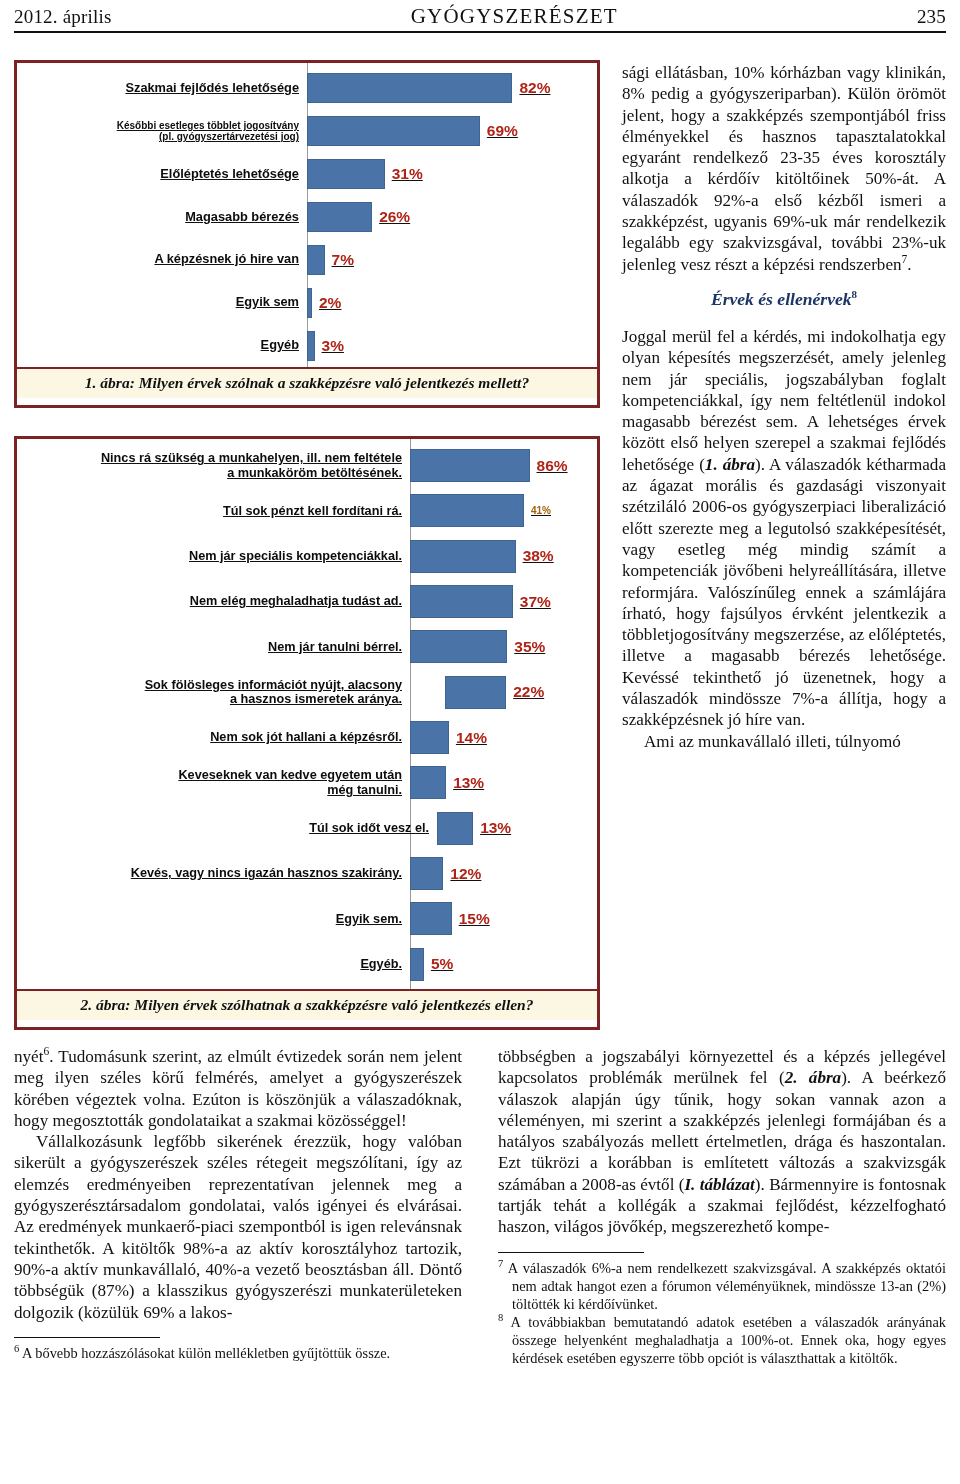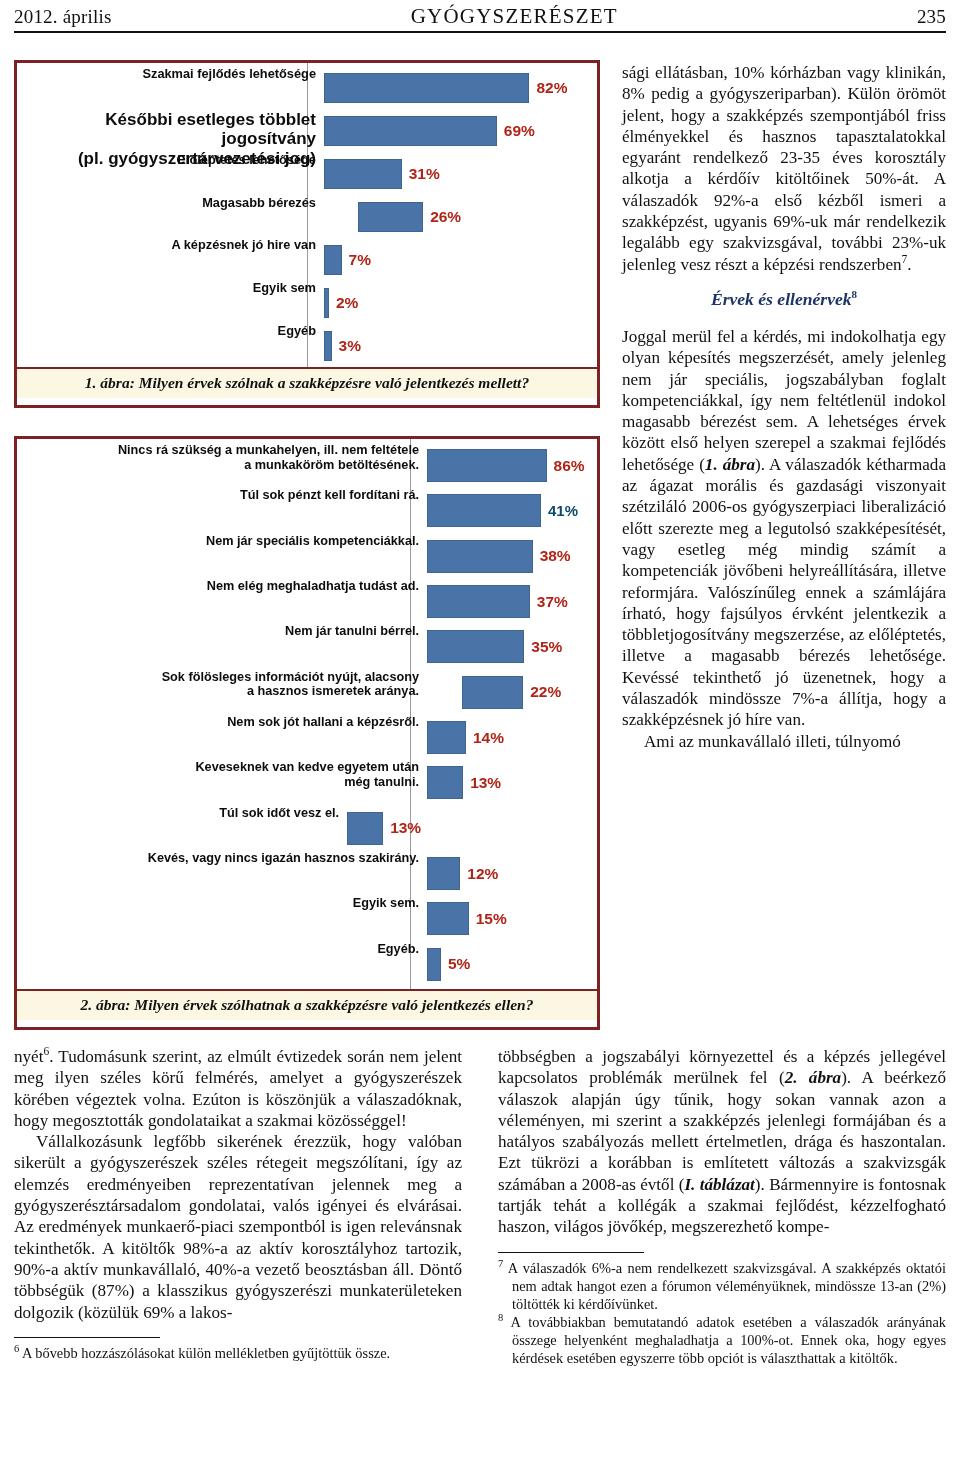--- a/index.html
+++ b/index.html
@@ -54,22 +54,22 @@
     color: #111;
     font-family: "Liberation Serif", serif;
   }
 
   
   .axis-line {
     position: absolute; top: 0; bottom: 0; width: 1px; background: #9a9a9a;
   }
 
   .brow {
-    position: absolute; left: 17px; right: 0;
-    display: flex; align-items: flex-start;
+    position: absolute; left: 0; right: 0;
+    display: flex; align-items: center; text-decoration: underline;
   }
   .blabel {
     font-family: "Liberation Sans", sans-serif;
     font-weight: bold;
     font-size: 12.6px;
     line-height: 1.15;
     text-align: right;
     color: #0c0c0c;
     padding-right: 8px;
     white-space: pre-line;
@@ -142,35 +142,35 @@
     <div class="fig-plot" id="fig1-plot" style="height:306px;">
         <div class="axis-line" style="left: 290px;"></div>
         <div class="brow" style="top: 4px; height: 42.8571px;">
           <div class="blabel" style="width: 290px; font-size: 12.8px;">Szakmai fejlődés lehetősége</div>
           <div class="bwrap">
             <div class="bar" style="width: 205.432px; height: 30px; background: rgb(74, 116, 168);"></div>
             <span class="bval" style="color: rgb(176, 36, 24); font-size: 15.5px;">82%</span>
           </div>
         </div>
         <div class="brow" style="top: 46.8571px; height: 42.8571px;">
-          <div class="blabel" style="width: 290px; font-size: 17px;">Későbbi esetleges többlet jogosítvány
+          <div class="blabel" style="width: 290px; font-size: 10px;">Későbbi esetleges többlet jogosítvány
 (pl. gyógyszertárvezetési jog)</div>
           <div class="bwrap">
             <div class="bar" style="width: 172.863px; height: 30px; background: rgb(74, 116, 168);"></div>
             <span class="bval" style="color: rgb(176, 36, 24); font-size: 15.5px;">69%</span>
           </div>
         </div>
         <div class="brow" style="top: 89.7143px; height: 42.8571px;">
           <div class="blabel" style="width: 290px; font-size: 12.8px;">Előléptetés lehetősége</div>
           <div class="bwrap">
             <div class="bar" style="width: 77.6632px; height: 30px; background: rgb(74, 116, 168);"></div>
             <span class="bval" style="color: rgb(176, 36, 24); font-size: 15.5px;">31%</span>
           </div>
         </div>
-        <div class="brow" style="top: 132.571px; height: 42.8571px; gap: 34px;">
+        <div class="brow" style="top: 132.571px; height: 42.8571px;">
           <div class="blabel" style="width: 290px; font-size: 12.8px;">Magasabb bérezés</div>
           <div class="bwrap">
             <div class="bar" style="width: 65.1368px; height: 30px; background: rgb(74, 116, 168);"></div>
             <span class="bval" style="color: rgb(176, 36, 24); font-size: 15.5px;">26%</span>
           </div>
         </div>
         <div class="brow" style="top: 175.429px; height: 42.8571px;">
           <div class="blabel" style="width: 290px; font-size: 12.8px;">A képzésnek jó hire van</div>
           <div class="bwrap">
             <div class="bar" style="width: 17.5368px; height: 30px; background: rgb(74, 116, 168);"></div>
@@ -203,21 +203,21 @@
 a munkaköröm betöltésének.</div>
           <div class="bwrap">
             <div class="bar" style="width: 119.54px; height: 33px; background: rgb(74, 116, 168);"></div>
             <span class="bval" style="color: rgb(176, 36, 24); font-size: 15.5px;">86%</span>
           </div>
         </div>
         <div class="brow" style="top: 49.3333px; height: 45.3333px;">
           <div class="blabel" style="width: 393px; font-size: 12.7px;">Túl sok pénzt kell fordítani rá.</div>
           <div class="bwrap">
             <div class="bar" style="width: 113.98px; height: 33px; background: rgb(74, 116, 168);"></div>
-            <span class="bval" style="color: #0c4a6e; font-size: 15px;">41%</span>
+            <span class="bval" style="color: #a16207; font-size: 10px;">41%</span>
           </div>
         </div>
         <div class="brow" style="top: 94.6667px; height: 45.3333px;">
           <div class="blabel" style="width: 393px; font-size: 12.7px;">Nem jár speciális kompetenciákkal.</div>
           <div class="bwrap">
             <div class="bar" style="width: 105.64px; height: 33px; background: rgb(74, 116, 168);"></div>
             <span class="bval" style="color: rgb(176, 36, 24); font-size: 15.5px;">38%</span>
           </div>
         </div>
         <div class="brow" style="top: 140px; height: 45.3333px;">
@@ -251,21 +251,21 @@
         </div>
         <div class="brow" style="top: 321.333px; height: 45.3333px;">
           <div class="blabel" style="width: 393px; font-size: 12.7px;">Keveseknek van kedve egyetem után
 még tanulni.</div>
           <div class="bwrap">
             <div class="bar" style="width: 36.14px; height: 33px; background: rgb(74, 116, 168);"></div>
             <span class="bval" style="color: rgb(176, 36, 24); font-size: 15.5px;">13%</span>
           </div>
         </div>
         <div class="brow" style="top: 366.667px; height: 45.3333px;">
-          <div class="blabel" style="width: 313px; font-size: 12.7px; padding-left: 32px;">Túl sok időt vesz el.</div>
+          <div class="blabel" style="width: 420px; font-size: 12.7px; padding-left: 32px;">Túl sok időt vesz el.</div>
           <div class="bwrap">
             <div class="bar" style="width: 36.14px; height: 33px; background: rgb(74, 116, 168);"></div>
             <span class="bval" style="color: rgb(176, 36, 24); font-size: 15.5px;">13%</span>
           </div>
         </div>
         <div class="brow" style="top: 412px; height: 45.3333px;">
           <div class="blabel" style="width: 393px; font-size: 12.7px;">Kevés, vagy nincs igazán hasznos szakirány.</div>
           <div class="bwrap">
             <div class="bar" style="width: 33.36px; height: 33px; background: rgb(74, 116, 168);"></div>
             <span class="bval" style="color: rgb(176, 36, 24); font-size: 15.5px;">12%</span>

